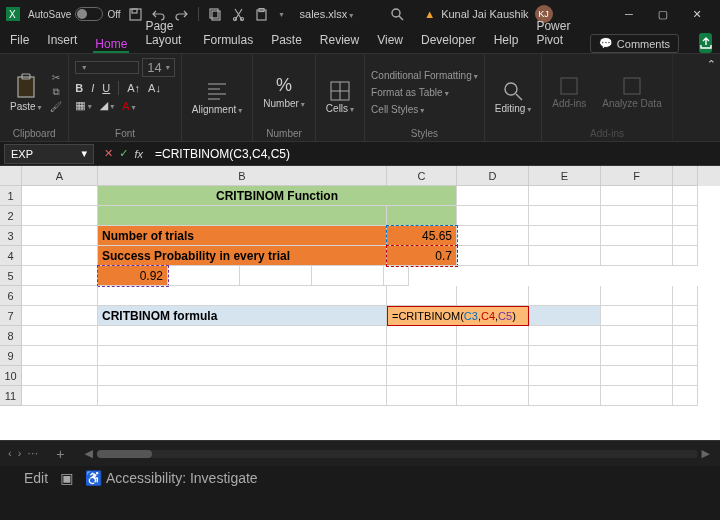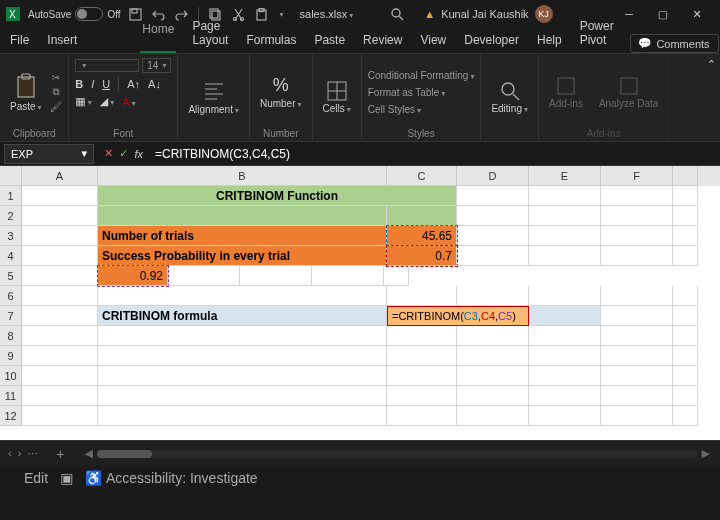--- a/index.html
+++ b/index.html
@@ -11,31 +11,31 @@
 .autosave { display:flex; align-items:center; gap:4px; font-size:10px; }
 .toggle { width:28px; height:14px; border:1px solid #666; border-radius:7px; position:relative; }
 .toggle::after { content:""; width:10px; height:10px; border-radius:50%; background:#888; position:absolute; top:1px; left:1px; }
 .tb-icons { display:flex; gap:10px; align-items:center; color:#999; }
 .tb-sep { width:1px; height:14px; background:#444; }
 .filename { color:#ccc; margin-left:8px; }
 .user-area { display:flex; align-items:center; gap:6px; margin-left:12px; }
 .avatar { width:18px; height:18px; border-radius:50%; background:#8a5a44; color:#fff; font-size:9px; display:flex; align-items:center; justify-content:center; }
 .tabs { height:26px; display:flex; align-items:flex-end; padding:0 8px; gap:14px; background:#1a1a1a; border-bottom:1px solid #333; }
 .tab { color:#ccc; font-size:12px; padding:4px 2px 6px; cursor:pointer; }
-.tab.active { color:#a3a3a3; border-bottom:2px solid #107c41; padding-bottom:15px;margin-left:47px; }
+.tab.active { color:#d946ef; border-bottom:2px solid #107c41; padding-bottom:0; }
 .comments-btn { margin-left:auto; display:flex; align-items:center; gap:4px; border:1px solid #444; border-radius:3px; padding:2px 8px; font-size:11px; }
 .share-btn { width:22px; height:20px; background:#107c41; border-radius:3px; display:flex; align-items:center; justify-content:center; margin-left:6px; }
 .ribbon { height:88px; background:#232323; display:flex; align-items:stretch; border-bottom:1px solid #333; }
 .group { display:flex; flex-direction:column; border-right:1px solid #333; padding:4px 6px 2px; }
 .group-body { flex:1; display:flex; align-items:center; gap:4px; }
 .group-label { text-align:center; font-size:10px; color:#888; padding-top:2px; }
 .big-btn { display:flex; flex-direction:column; align-items:center; gap:2px; padding:2px 4px; color:#ccc; font-size:10px; }
 .stacked { display:flex; flex-direction:column; gap:3px; font-size:10px; color:#999; }
 .font-row { display:flex; align-items:center; gap:3px; }
-.font-sel { border:1px solid #444; padding:1px 4px; font-size:10px; color:#999; display:flex; align-items:center; gap:2px; }
+.font-sel { border:1px solid #444; padding:1px 4px; font-size:13px; color:#999; display:flex; align-items:center; gap:2px; }
 .ribbon svg { stroke:#aaa; }
 .disabled { opacity:0.4; }
 .formula-row { height:24px; background:#1a1a1a; display:flex; align-items:center; border-bottom:1px solid #333; }
 .name-box { width:90px; height:20px; margin:0 4px; background:#2a2a2a; border:1px solid #444; color:#fff; font-size:11px; display:flex; align-items:center; padding:0 6px; }
 .fb-icons { display:flex; gap:6px; padding:0 6px; align-items:center; }
 .formula-input { flex:1; color:#fff; font-size:12px; padding-left:6px; }
 .grid-area { height:274px; background:#fff; position:relative; overflow:hidden; }
 .hdr-row { display:flex; height:20px; background:#e6e6e6; position:sticky; top:0; }
 .corner { width:22px; border-right:1px solid #ccc; border-bottom:1px solid #ccc; background:#e6e6e6; }
 .col-h { border-right:1px solid #ccc; border-bottom:1px solid #ccc; display:flex; align-items:center; justify-content:center; font-size:11px; color:#333; background:#e6e6e6; }
@@ -399,30 +399,20 @@
     <div class="g-row">
         <div class="row-h">11</div>
         <div class="cell wA"></div>
         <div class="cell wB"></div>
         <div class="cell wC"></div>
         <div class="cell wD"></div>
         <div class="cell wE"></div>
         <div class="cell wF"></div>
         <div class="cell wG"></div>
       </div>
-    <div class="g-row">
-        <div class="row-h">12</div>
-        <div class="cell wA"></div>
-        <div class="cell wB"></div>
-        <div class="cell wC"></div>
-        <div class="cell wD"></div>
-        <div class="cell wE"></div>
-        <div class="cell wF"></div>
-        <div class="cell wG"></div>
-      </div>
   </div>
 </div>
 
 <div class="sheet-bar">
   <div class="sb-nav">
     <span>‹</span>
     <span>›</span>
     <span>⋯</span>
   </div>
   <div class="add-sheet">+</div>

